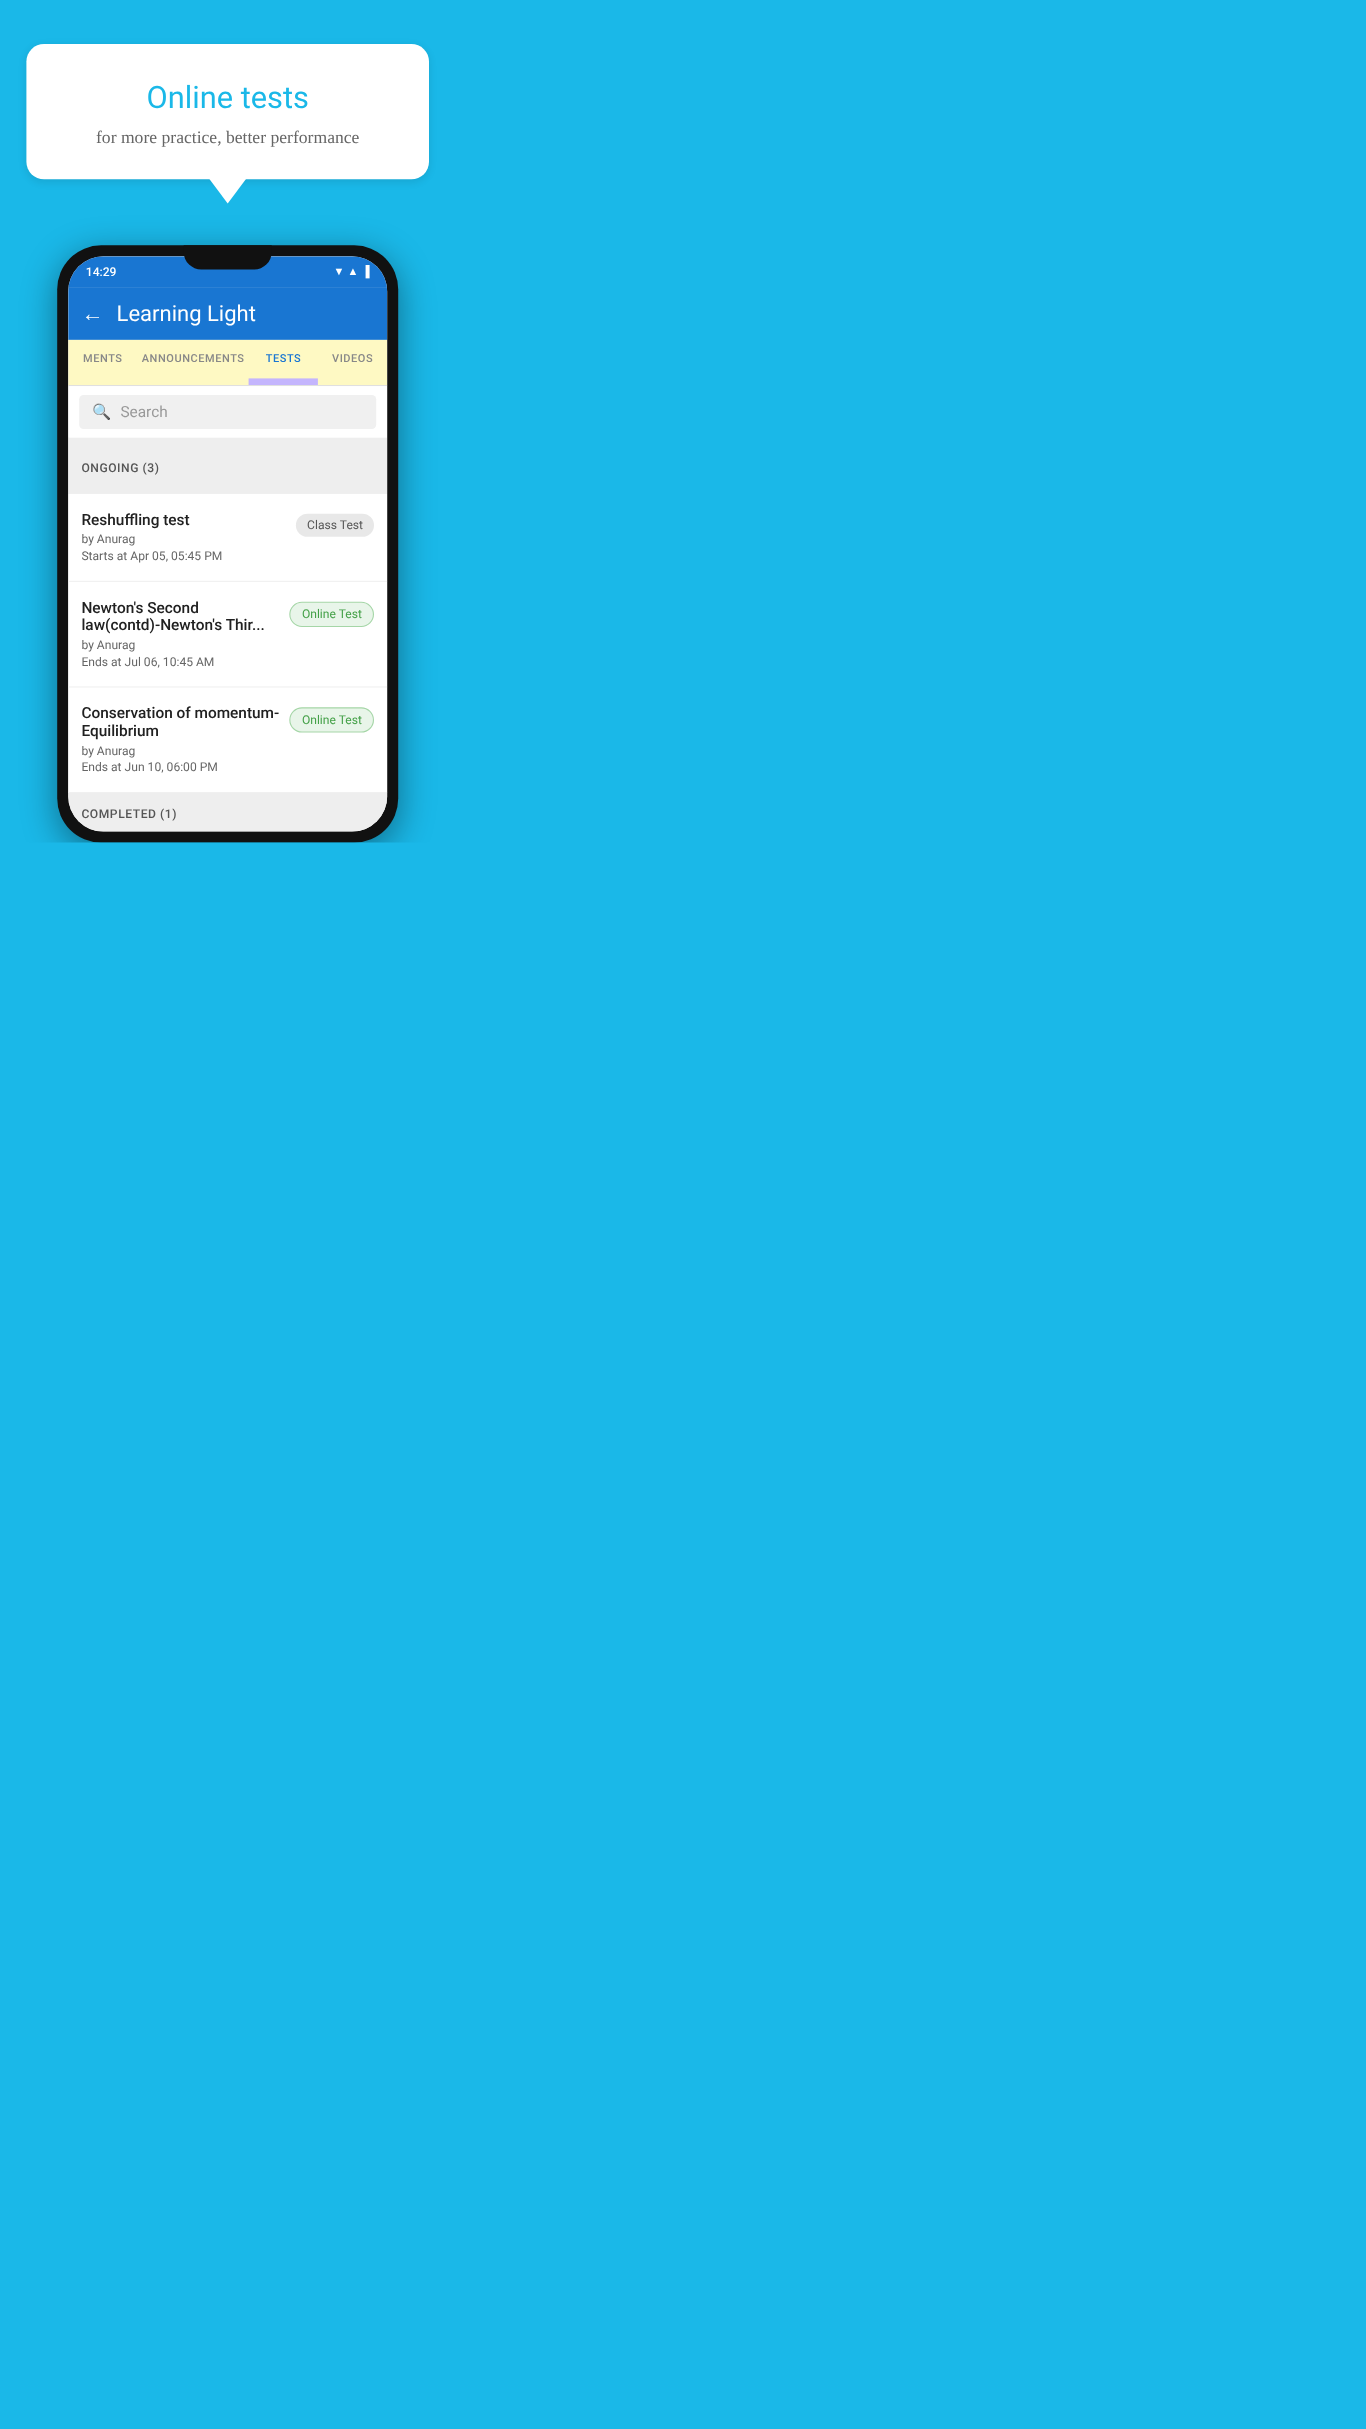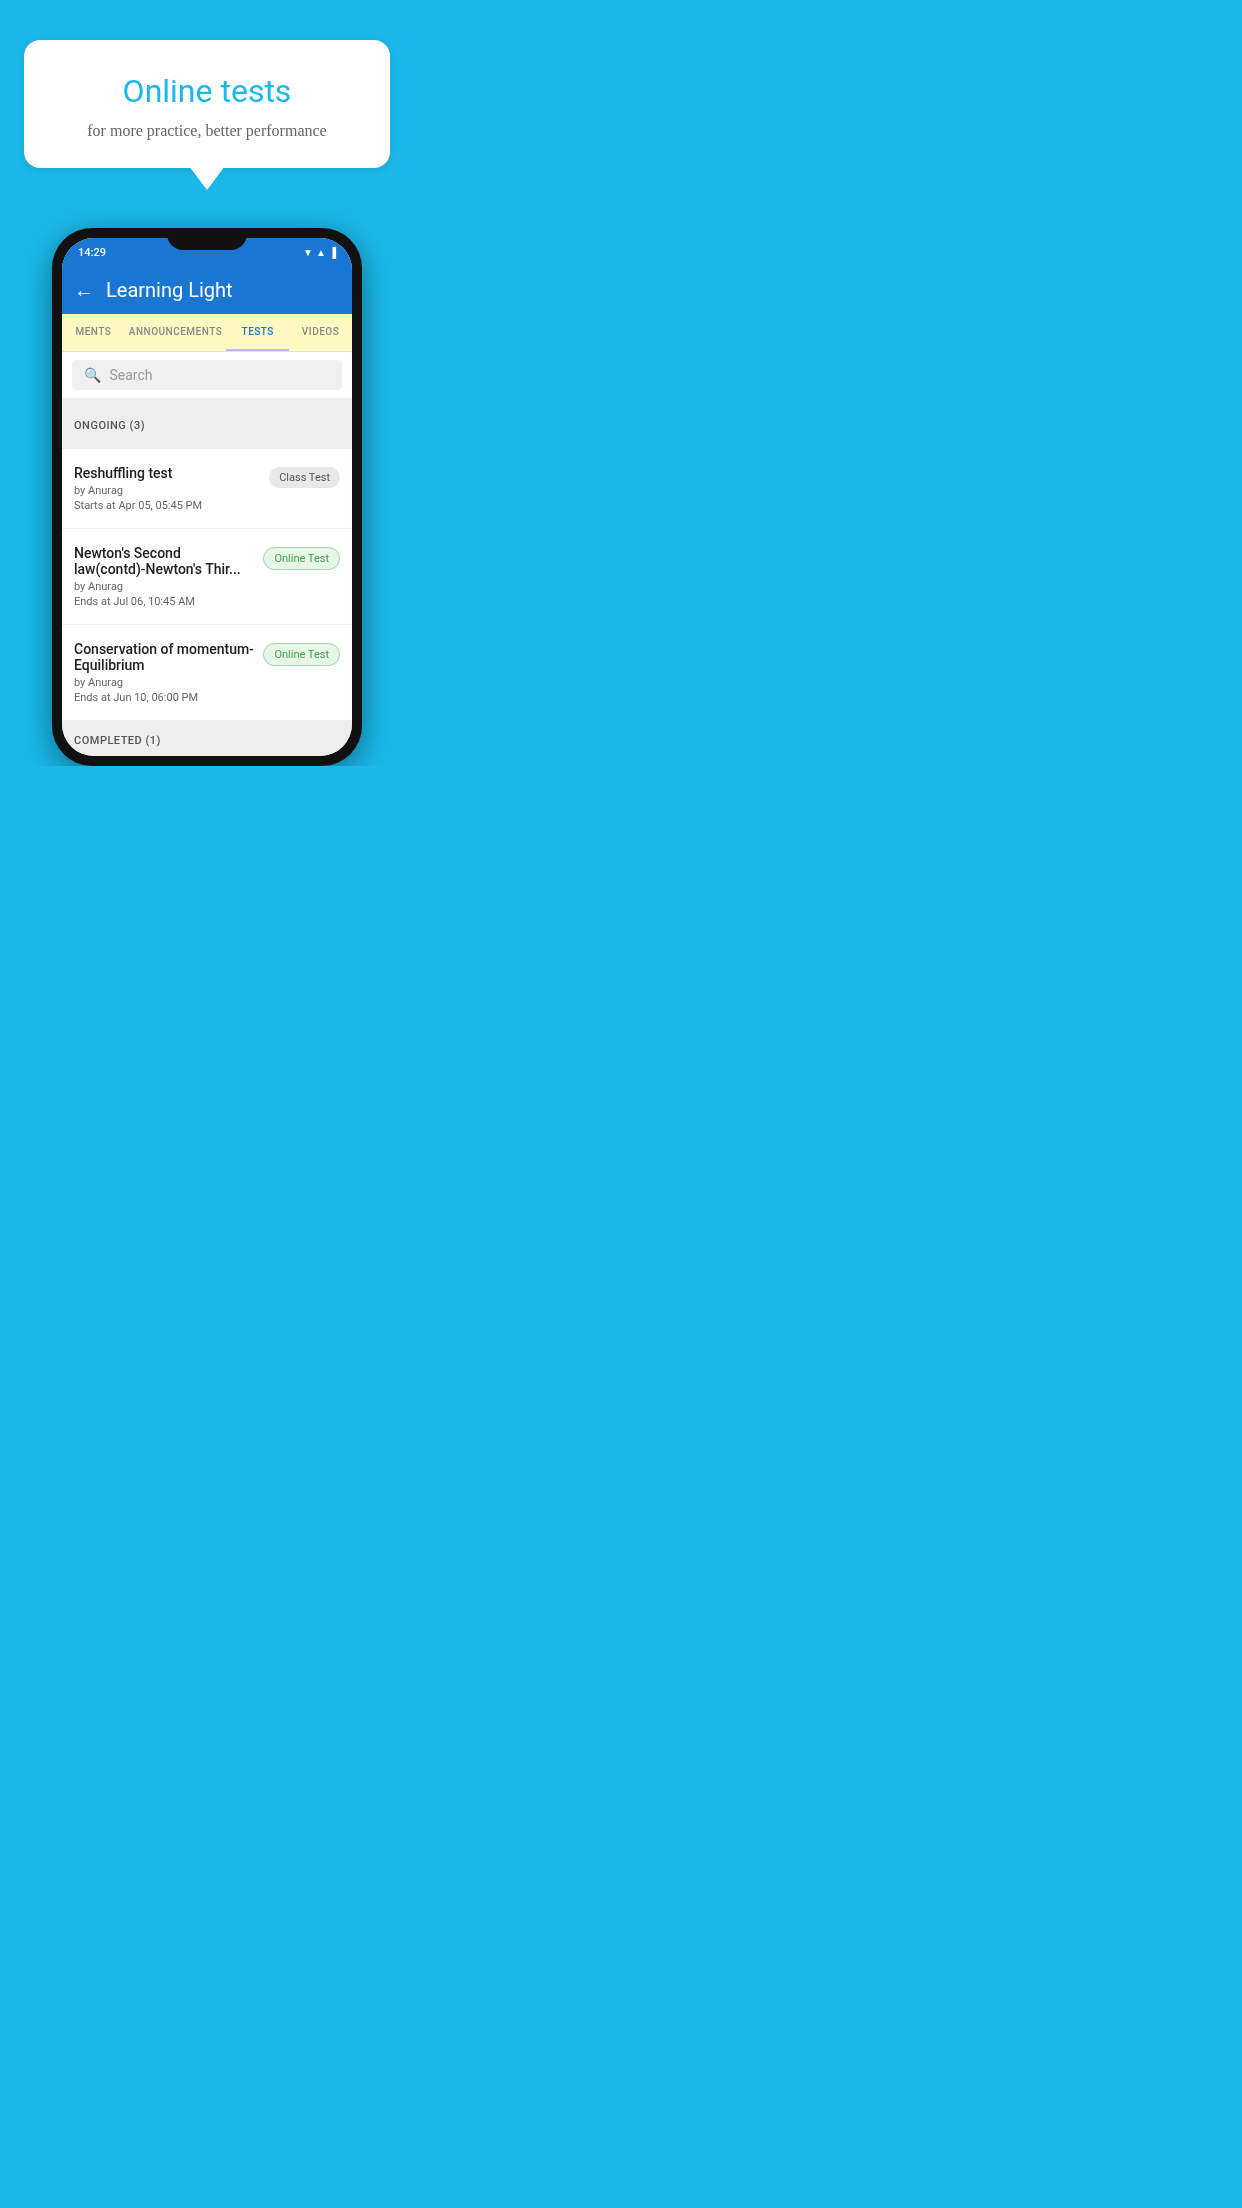--- a/index.html
+++ b/index.html
@@ -43,21 +43,21 @@
       left: 50%;
       transform: translateX(-50%);
       width: 0;
       height: 0;
       border-left: 18px solid transparent;
       border-right: 18px solid transparent;
       border-top: 24px solid white;
     }
 
     .bubble-title {
-      font-size: 32px;
+      font-size: 28px;
       color: #1ab8e8;
       font-weight: 400;
       margin-bottom: 12px;
     }
 
     .bubble-subtitle {
       font-size: 16px;
       color: #666;
       font-weight: 400;
       font-family: Liberation Serif, serif;
@@ -165,21 +165,21 @@
       font-weight: 500;
       color: #888;
       letter-spacing: 0.5px;
       cursor: pointer;
       border-bottom: 2px solid transparent;
       position: relative;
     }
 
     .tab.active {
       color: #1976d2;
-      border-bottom: 2px solid #c4b5fd;
+      border-bottom: 6px solid #c4b5fd;
     }
 
     
     .search-container {
       background: white;
       padding: 8px 10px;
     }
 
     .search-bar {
       background: #f0f0f0;

